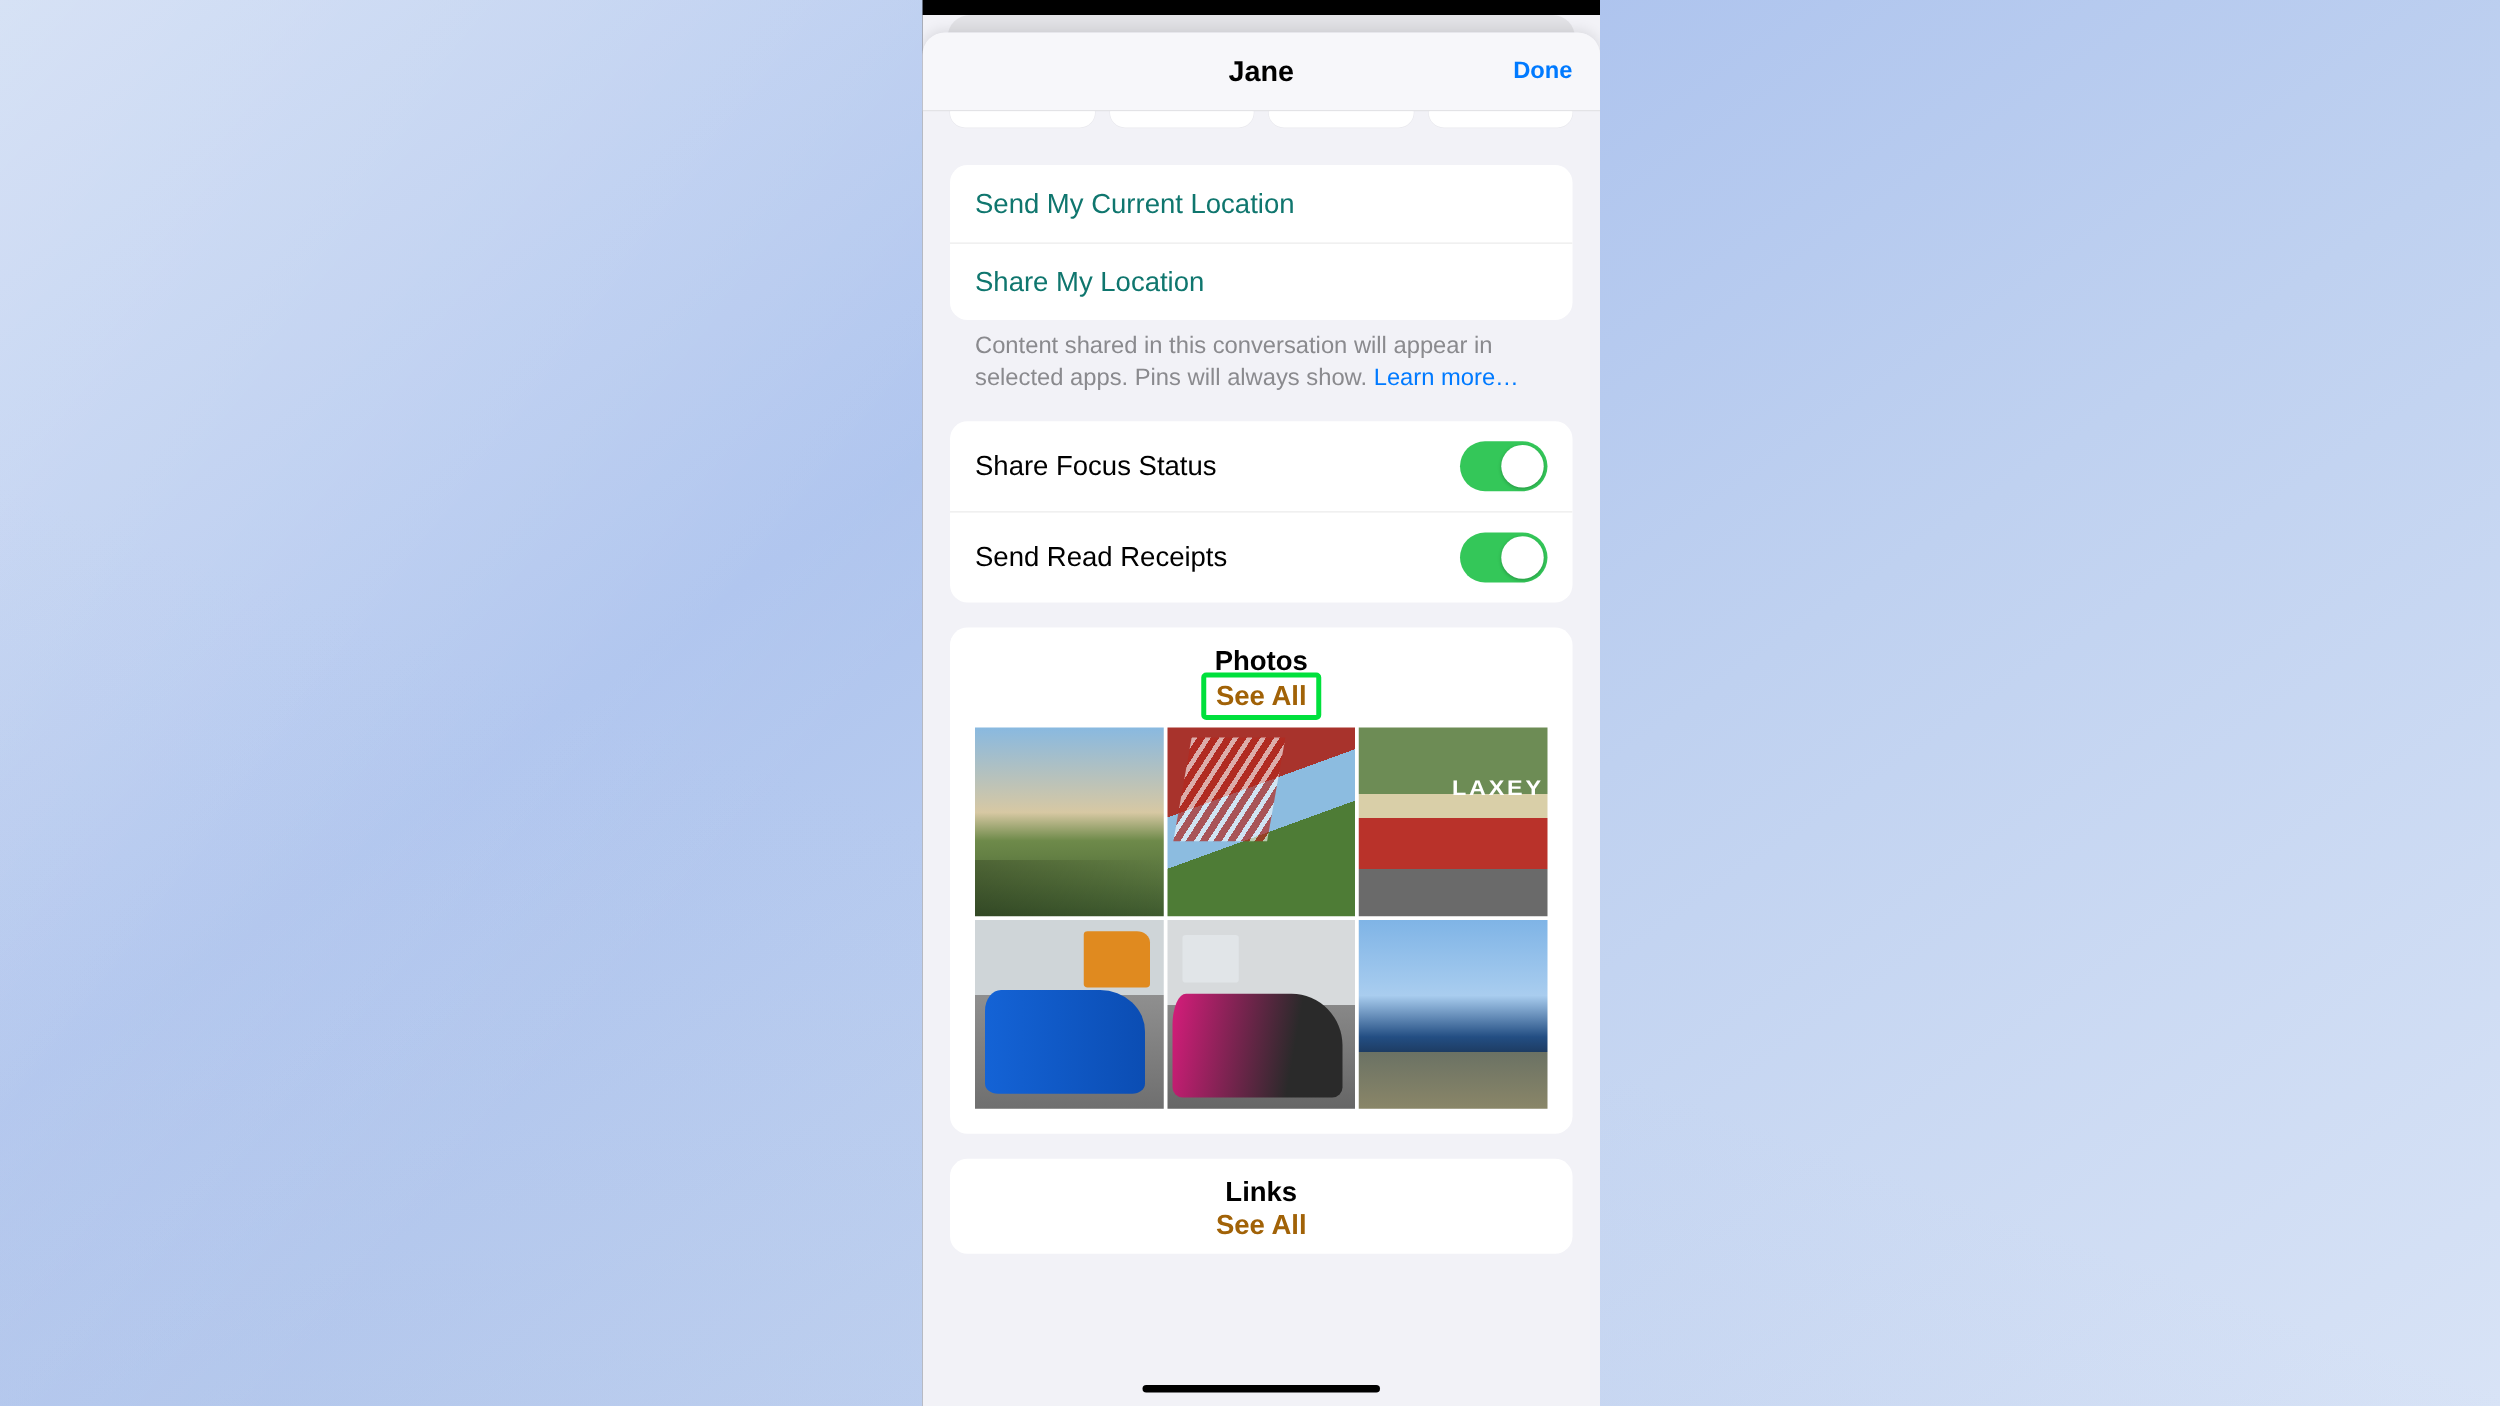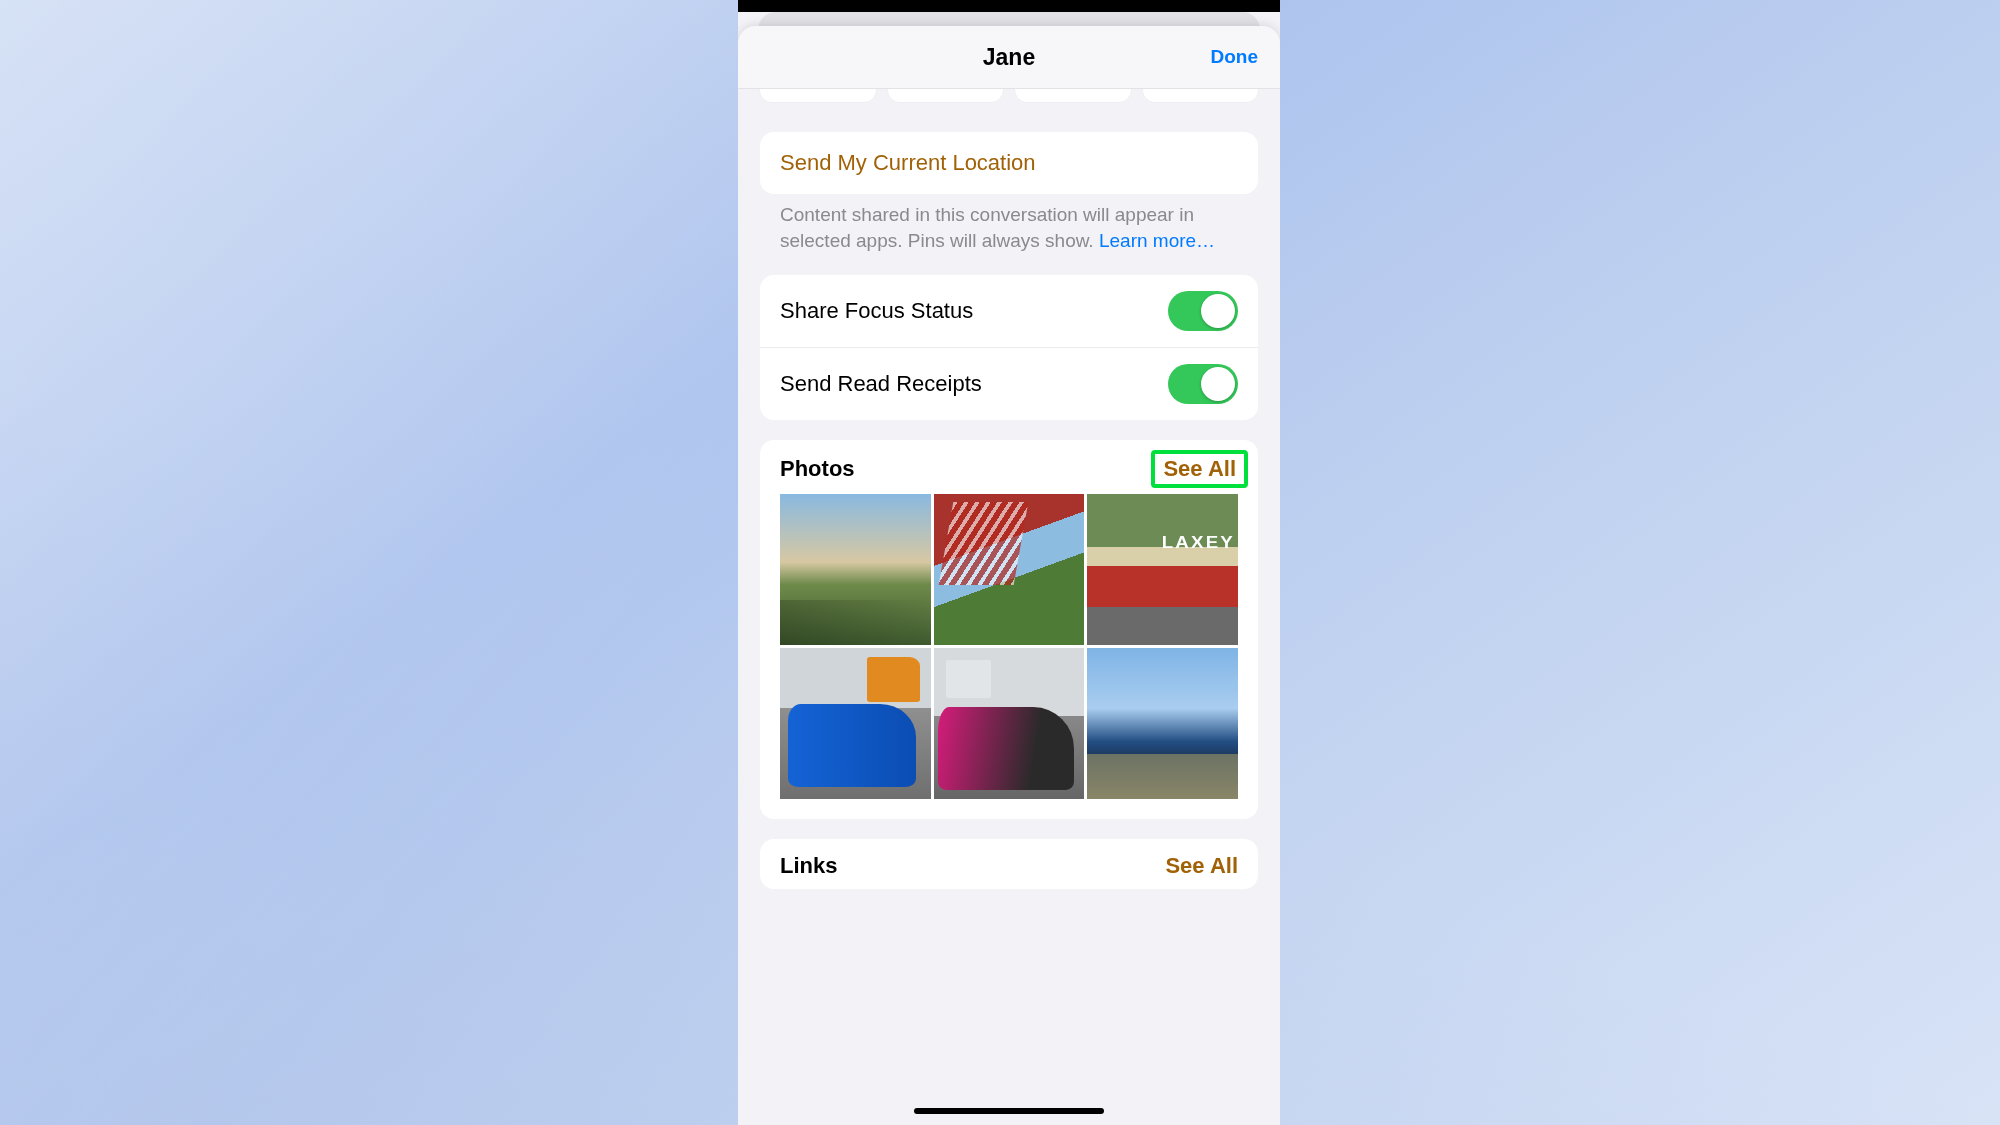--- a/index.html
+++ b/index.html
@@ -97,21 +97,21 @@
     margin-bottom:20px;
   }
   .row {
     display:flex;
     align-items:center;
     justify-content:space-between;
     padding:16px 20px;
     min-height:62px;
   }
   .row + .row { border-top:1px solid rgba(0,0,0,0.08); }
-  .link-text { color:#a16207; font-size:22px; font-weight:400; }
+  .link-text { color:#0f766e; font-size:22px; font-weight:400; }
   .label-text { color:#000; font-size:22px; font-weight:400; }
   .toggle {
     width:70px; height:40px;
     border-radius:20px;
     position:relative;
     cursor:pointer;
   }
   .toggle.on { background:#34c759; }
   .toggle.off { background:#e9e9eb; }
   .toggle .knob {
@@ -131,20 +131,21 @@
     padding:0 20px;
     margin-top:-12px;
     margin-bottom:22px;
   }
   .footer-text a { color:#007aff; text-decoration:none; }
   .section-header-row {
     display:flex;
     justify-content:space-between;
     align-items:center;
     padding:14px 20px 10px 20px;
+    flex-direction:column;
   }
   .section-title { font-size:22px; font-weight:600; color:#000; }
   .see-all {
     color:#a16207;
     font-size:22px;
     font-weight:700;
     cursor:pointer;
   }
   .see-all-highlight {
     border:4px solid #00e03c;
@@ -210,20 +211,23 @@
           <div class="action-btn"></div>
           <div class="action-btn"></div>
           <div class="action-btn"></div>
           <div class="action-btn"></div>
         </div>
 
         <div class="group">
           <div class="row">
             <span class="link-text">Send My Current Location</span>
           </div>
+          <div class="row">
+            <span class="link-text">Share My Location</span>
+          </div>
         </div>
 
         <div class="footer-text">
           <span>Content shared in this conversation will appear in selected apps. Pins will always show. </span><a href="#">Learn more…</a>
         </div>
 
         <div class="group">
           <div class="row">
             <span class="label-text">Share Focus Status</span>
             <div class="toggle on">

